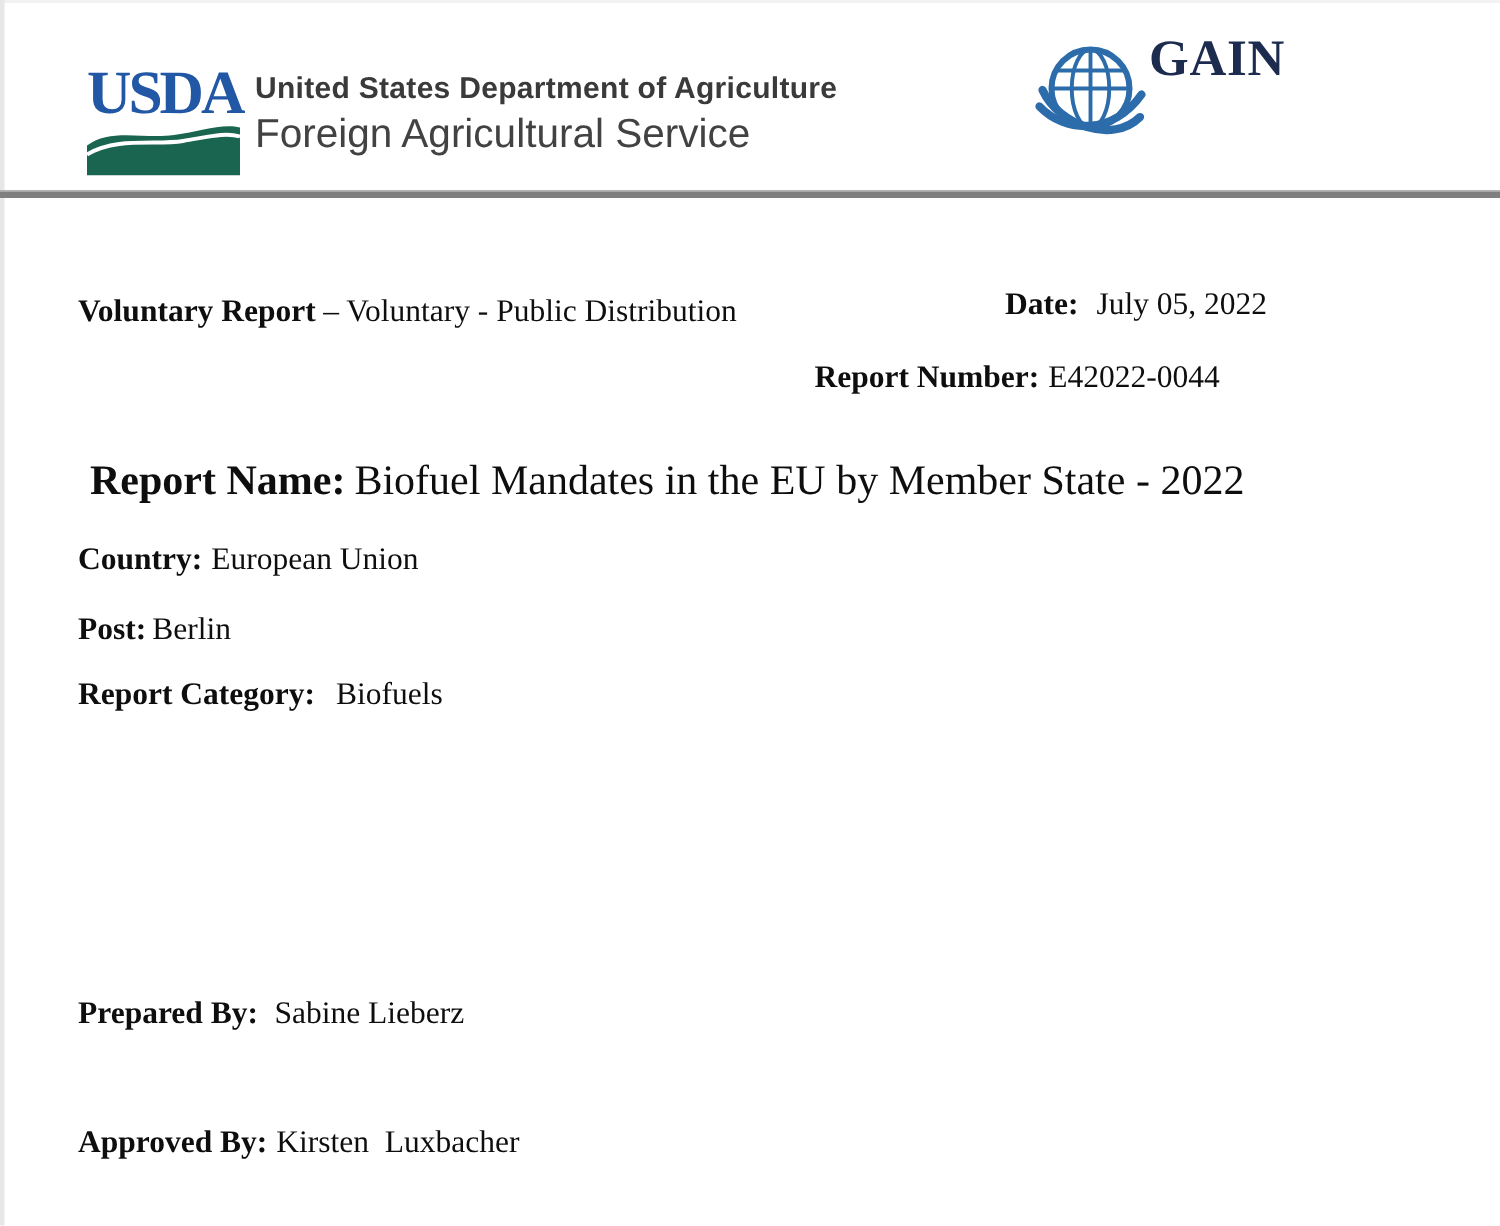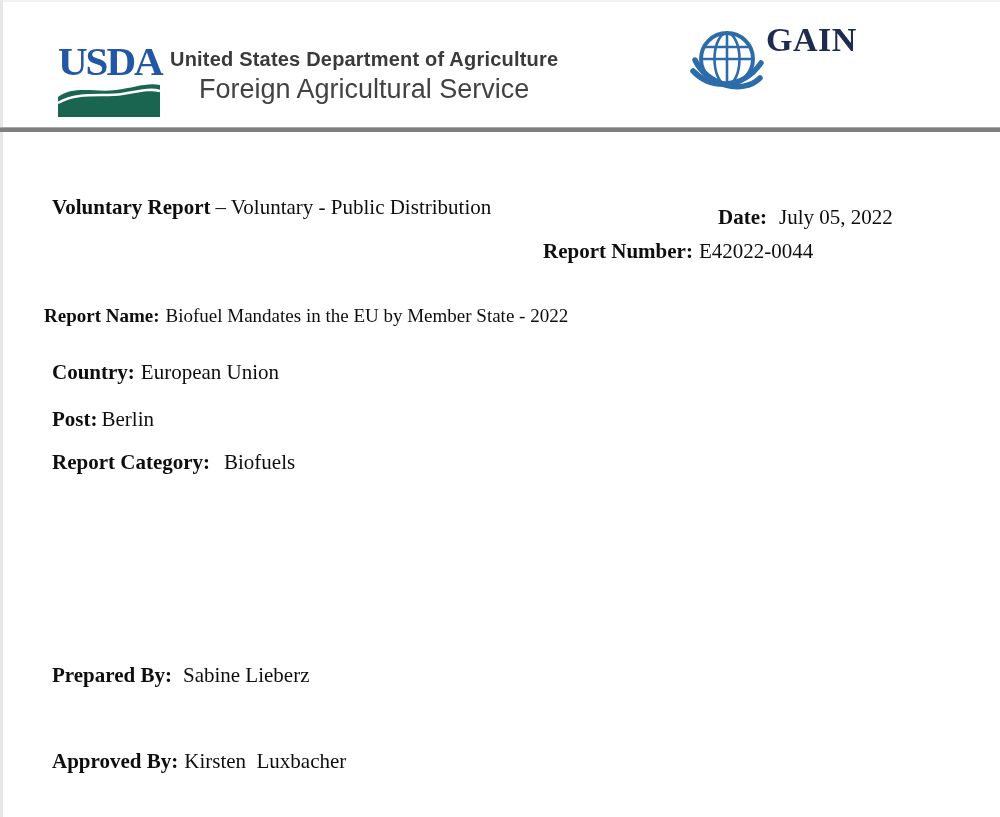--- a/index.html
+++ b/index.html
@@ -14,21 +14,21 @@
   
   .usda-logo { position:absolute; left:58px; top:44px; width:104px; }
   .usda-word {
     display:block; font-family:"Liberation Serif", serif; font-weight:bold;
     font-size:41px; line-height:0.85; letter-spacing:-2px; color:#2157a4;
   }
   .usda-field { display:block; margin-top:1px; }
 
   .usda-text { position:absolute; left:170px; top:48px; font-family:"Liberation Sans", sans-serif; }
   .usda-dept-line1 { font-size:20px; font-weight:600; color:#3a3a3a; letter-spacing:0.2px; }
-  .usda-dept-line2 { font-size:27px; font-weight:400; color:#424242; margin-top:3px;text-align:center; }
+  .usda-dept-line2 { font-size:27px; font-weight:400; color:#424242; margin-top:3px; }
 
   .gain-globe { position:absolute; left:690px; top:26px; }
   .gain-text  { position:absolute; left:766px; top:24px; }
   .gain-acronym {
     font-family:"Liberation Serif", serif; font-weight:bold; font-size:34px;
     line-height:0.95; color:#1d2b4f; letter-spacing:0.5px;
   }
   .gain-sub {
     font-family:"Liberation Sans", sans-serif; font-weight:bold;
     font-size:16px; line-height:1.22; color:#6e6f71; margin-top:2px;
@@ -37,26 +37,26 @@
   .header-divider { position:absolute; left:0; top:127px; width:1000px; height:5px;
     background:#7f7f7f; border-top:1px solid #a9a9a9; box-sizing:border-box; }
 
   
   .row { position:absolute; font-size:21px; white-space:nowrap; }
   .row .label { font-weight:bold; }
   .row .value { white-space:pre-wrap; }
 
   .row-voluntary { left:52px;  top:195px; }
   .row-voluntary .value { margin-left:5px; }
-  .date-block    { left:670px; top:205px;margin-left:48px; }
+  .date-block    { left:670px; top:190px; }
   .date-block .value { margin-left:12px; }
   .row-repnum    { left:543px; top:239px; }
   .row-repnum .value { margin-left:6px; }
 
-  .row-title { left:44px; top:305px; font-size:19px; }
+  .row-title { left:60px; top:305px; font-size:28px; }
   .row-title .value { margin-left:6px; }
 
   .row-country  { left:52px; top:360px; }
   .row-country .value { margin-left:6px; }
   .row-post     { left:52px; top:407px; }
   .row-post .value { margin-left:4px;text-align:right; }
   .row-category { left:52px; top:450px; }
   .row-category .value { margin-left:14px; }
 
   .row-prepared { left:52px; top:663px; }

